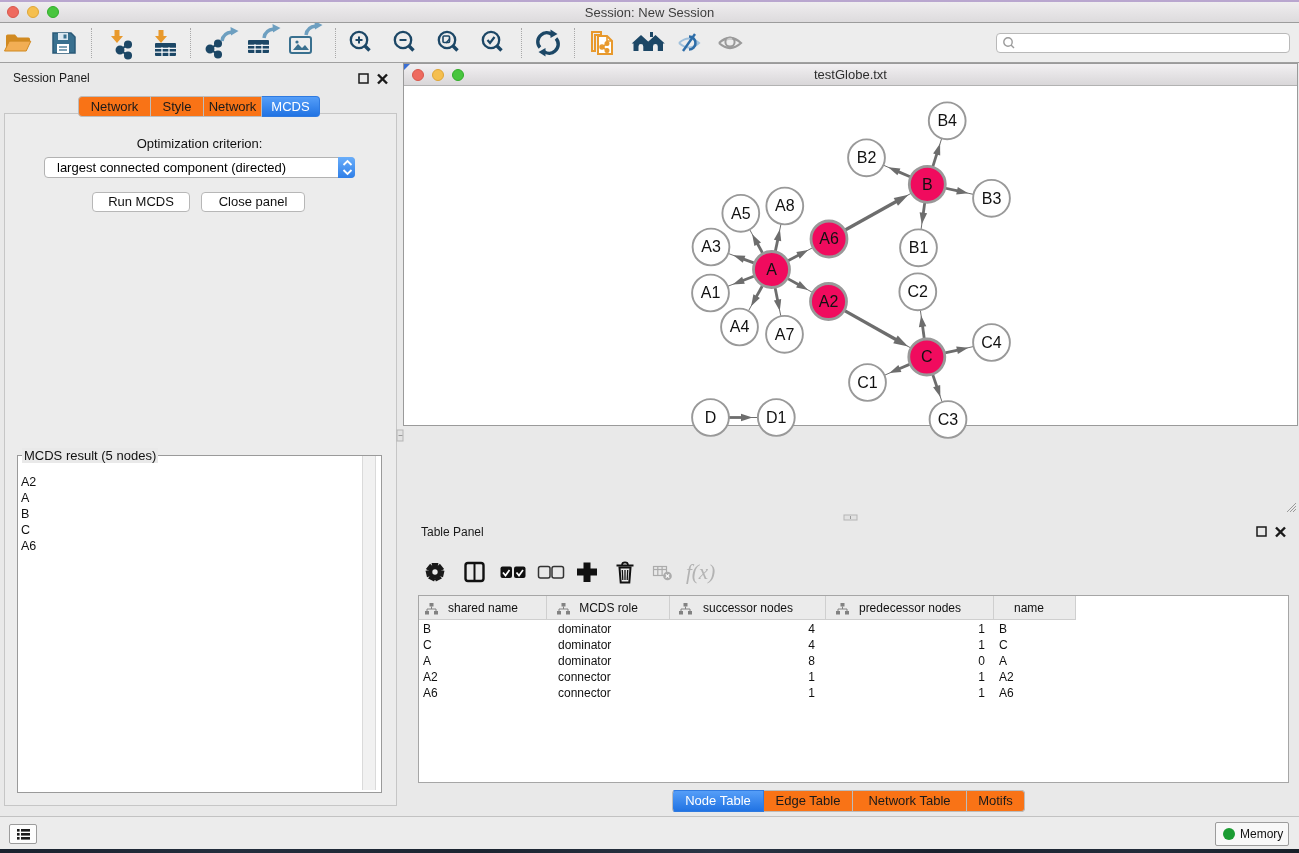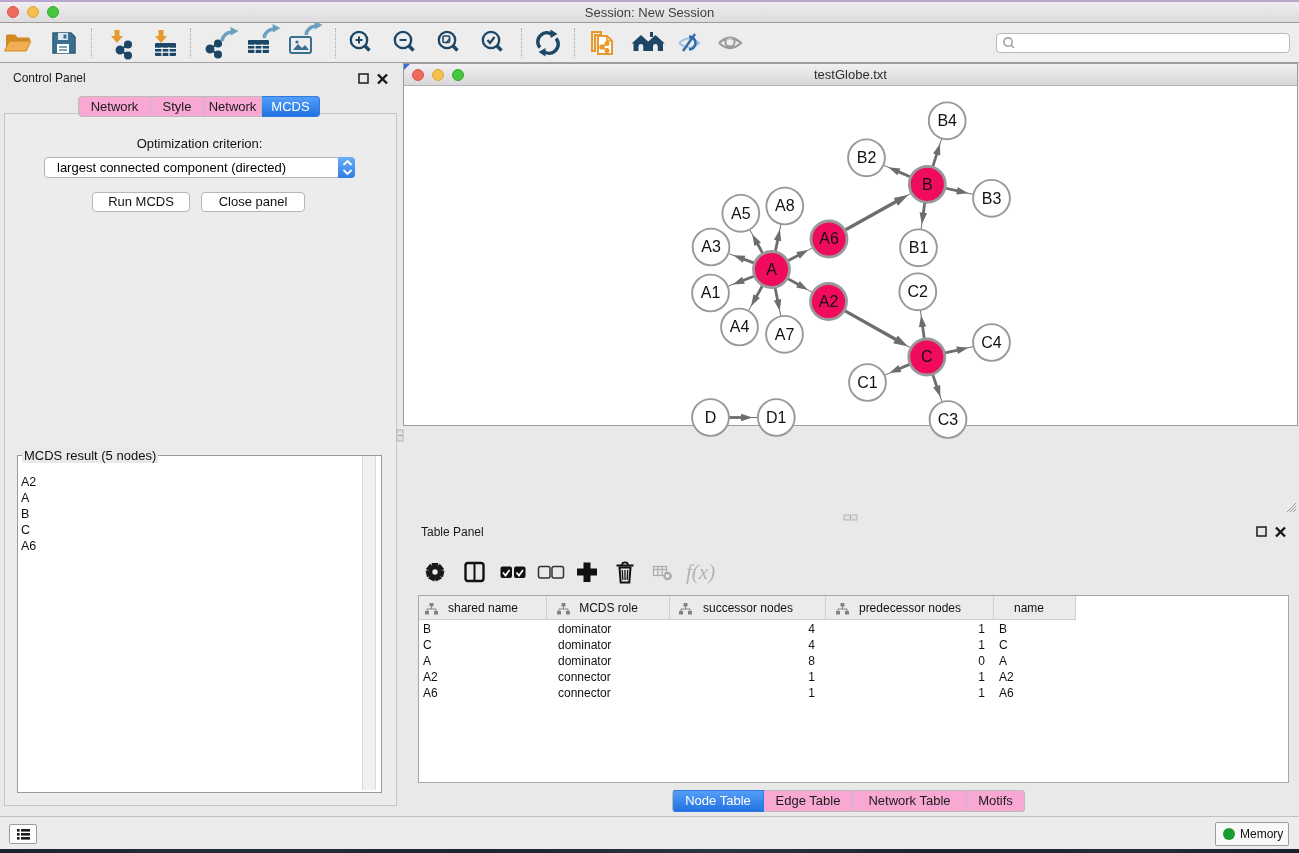--- a/index.html
+++ b/index.html
@@ -10,21 +10,21 @@
 #titlebar{left:0;top:2px;width:1299px;height:20px;background:linear-gradient(#efedef,#dddbdd);border-bottom:1px solid #9c9c9c;}
 #title{left:0;top:5px;width:1299px;text-align:center;font-size:13px;color:#3e3e3e;}
 .tl{border-radius:50%;width:12px;height:12px;}
 #toolbar{left:0;top:23px;width:1299px;height:39px;background:#ededed;border-bottom:1px solid #a0a0a0;}
 .tsep{top:28px;height:30px;width:0;border-left:1px dotted #a9a9a9;}
 #search{left:996px;top:33px;width:292px;height:18px;background:#fff;border:1px solid #b9b9b9;border-radius:4px;}
 #mainbg{left:0;top:63px;width:1299px;height:754px;background:#e9e9e9;}
 
 #cp-title{left:13px;top:71px;font-size:12px;color:#1a1a1a;}
 .seg{position:absolute;display:flex;font-size:13px;color:#1a1a1a;}
-.seg .sg{background:#f9a8d4;border:1px solid #bcbcbc;border-left:none;padding:0;text-align:center;line-height:19px;height:19px;}
+.seg .sg{background:#f97316;border:1px solid #bcbcbc;border-left:none;padding:0;text-align:center;line-height:19px;height:19px;}
 .seg .sg:first-child{border-left:1px solid #bcbcbc;border-radius:4px 0 0 4px;}
 .seg .sg:last-child{border-radius:0 4px 4px 0;}
 .seg .sel{background:linear-gradient(#559ef8,#2173e3);border-color:#2f7ae0;color:#fff;}
 #cp-box{left:4px;top:113px;width:391px;height:691px;border:1px solid #c6c6c6;background:#ececec;}
 #opt-label{left:0;top:136px;width:399px;text-align:center;font-size:13px;color:#111;}
 #combo{left:44px;top:157px;width:309px;height:19px;background:#fff;border:1px solid #b2b2b2;border-radius:4px;font-size:13px;line-height:19px;}
 #combo .cbtxt{position:absolute;left:12px;top:0;}
 #combo .cbbtn{position:absolute;right:-1px;top:-1px;width:17px;height:21px;background:linear-gradient(#6aaefa,#2f7fe8);border-radius:0 4px 4px 0;}
 .btn{position:absolute;background:#fff;border:1px solid #b7b7b7;border-radius:4px;font-size:13px;text-align:center;color:#111;}
 #fieldset{left:17px;top:455px;width:363px;height:336px;border:1px solid #9a9a9a;background:#fff;}
@@ -151,21 +151,21 @@
     <div class="abs tsep" style="left:190px;"></div>
     <div class="abs tsep" style="left:335px;"></div>
     <div class="abs tsep" style="left:521px;"></div>
     <div class="abs tsep" style="left:574px;"></div>
 <svg class="abs" style="left:1002px;top:36px;z-index:5;" width="14" height="14">
       <circle cx="6" cy="6" r="4.2" fill="none" stroke="#9b9b9b" stroke-width="1.4"></circle>
       <line x1="9" y1="9" x2="12" y2="12" stroke="#9b9b9b" stroke-width="1.4"></line>
     </svg>
 <div class="abs" id="search"></div>
 
-<div class="abs" id="cp-title">Control Panel</div>
+<div class="abs" id="cp-title">Session Panel</div>
 <svg class="abs" style="left:358px;top:73px;" width="32" height="12">
       <rect x="1" y="1" width="9" height="9" fill="none" stroke="#1a1a1a" stroke-width="1.5"></rect>
       <g stroke="#1a1a1a" stroke-width="2.4">
         <line x1="20" y1="1.5" x2="29" y2="10.5"></line>
         <line x1="29" y1="1.5" x2="20" y2="10.5"></line>
       </g>
     </svg>
 <div class="abs" id="cp-box"></div>
 <div class="seg" style="left:78px;top:96px;">
 <div class="sg" style="width:71px;">Network</div>

